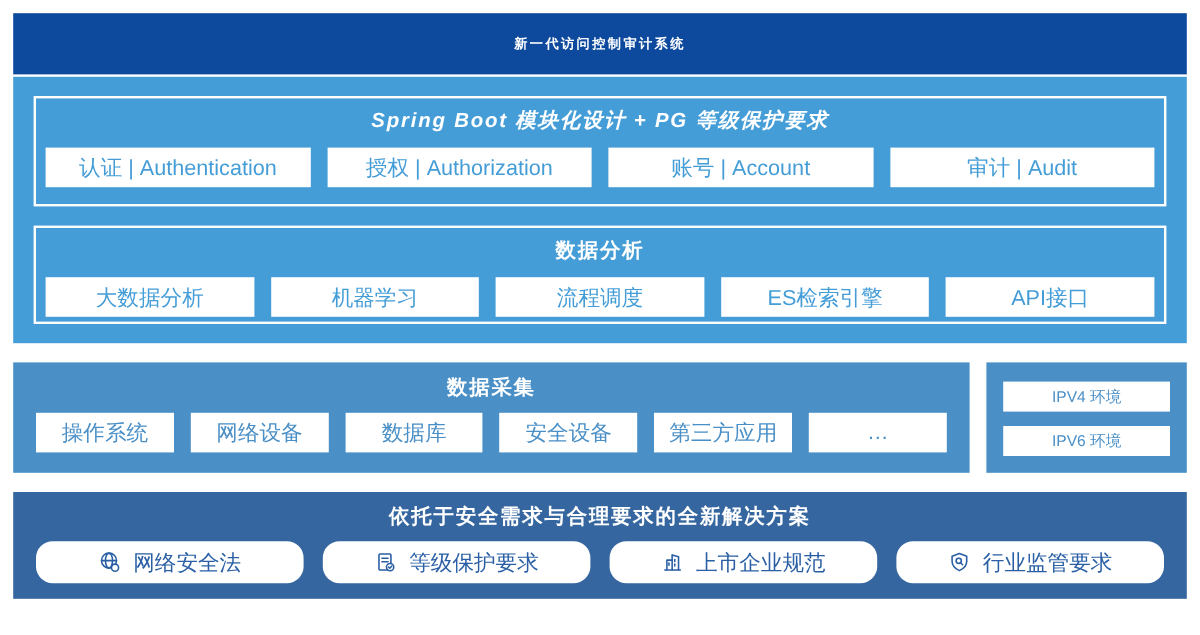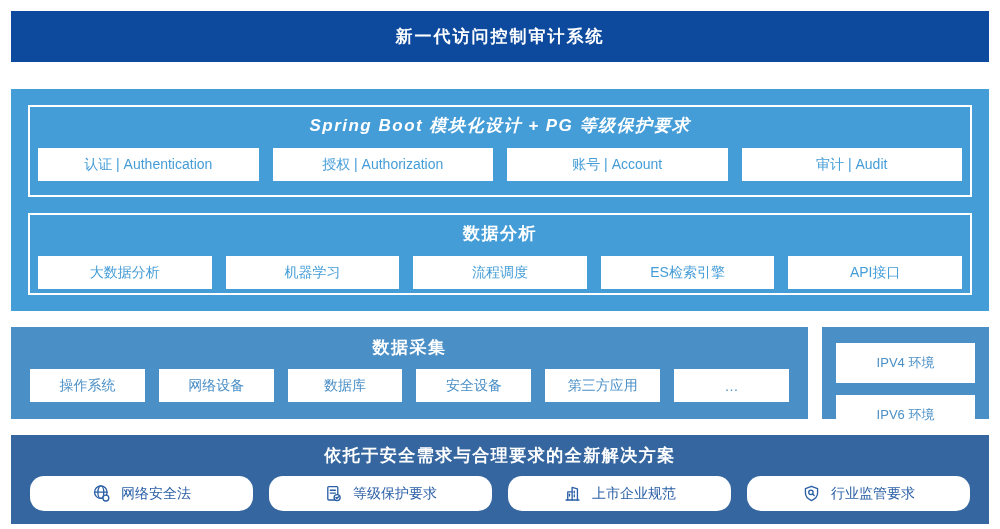--- a/index.html
+++ b/index.html
@@ -7,22 +7,22 @@
     width:1000px;height:529px;
     font-family:"Liberation Sans","DejaVu Sans",sans-serif;
     -webkit-font-smoothing:antialiased;
   }
   .page{box-sizing:border-box;width:1000px;height:529px;padding:11px;background:#fff;}
 
   
   .banner{
     height:51px;background:#0d4a9e;color:#fff;
     display:flex;align-items:center;justify-content:center;
-    font-size:17px;font-weight:bold;letter-spacing:2px;
-    margin-bottom:27px;
+    font-size:11px;font-weight:bold;letter-spacing:2px;
+    margin-bottom:2px;
   }
 
   
   .platform{
     box-sizing:border-box;height:222px;background:#459dd7;
     padding:16px 17px;margin-bottom:16px;
   }
   .framed{
     box-sizing:border-box;border:2px solid #ffffff;
     padding:6px 8px 0 8px;
@@ -31,38 +31,38 @@
   .framed.analysis{height:82px;}
   .sec-title{
     color:#fff;font-weight:bold;font-size:17px;text-align:center;
     letter-spacing:1.5px;line-height:26px;
   }
   .sec-title.italic{font-style:italic;}
   .box-row{display:flex;gap:14px;margin-top:9px;}
   .wbox{
     flex:1;height:33px;background:#ffffff;
     display:flex;align-items:center;justify-content:center;
-    font-size:14px;white-space:nowrap;
+    font-size:18px;white-space:nowrap;
   }
   .t-light{color:#459dd7;}
   .t-med{color:#4a8fc6;}
   .t-navy{color:#2a5fa5;}
 
   
   .mid-row{display:flex;gap:14px;margin-bottom:16px;height:92px;}
   .collection{
     box-sizing:border-box;width:797px;background:#4a8fc6;
     padding:8px 19px 0 19px;
   }
   .collection .box-row{margin-top:8px;}
   .ipv{
     box-sizing:border-box;width:167px;background:#4a8fc6;
     padding:16px 14px 0 14px;display:flex;flex-direction:column;gap:12px;
   }
-  .ipv .wbox{flex:none;height:40px;font-size:13px;}
+  .ipv .wbox{flex:none;height:25px;font-size:13px;}
 
   
   .solution{
     box-sizing:border-box;height:89px;background:#35669f;
     padding:8px 19px 0 19px;
   }
   .solution .box-row{margin-top:7px;gap:16px;}
   .solution .wbox{height:35px;gap:10px;border-radius:14px;}
   .ic{width:19px;height:19px;flex:none;display:block;}
   .ic *{stroke:#2a5fa5;fill:none;stroke-width:1.4;stroke-linecap:round;stroke-linejoin:round;}

